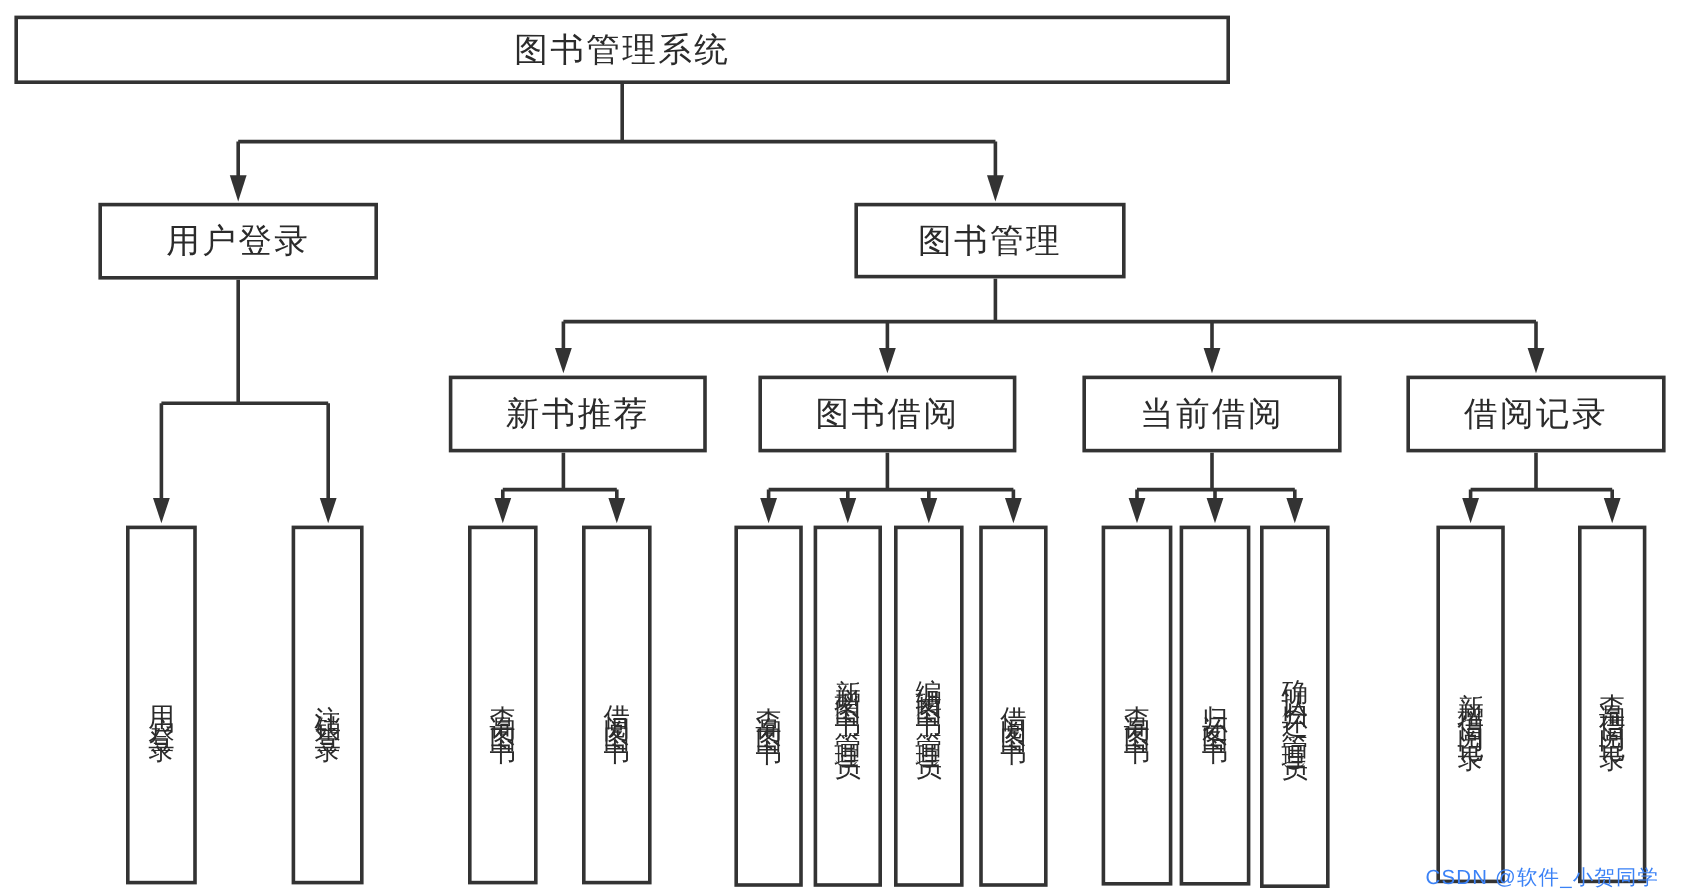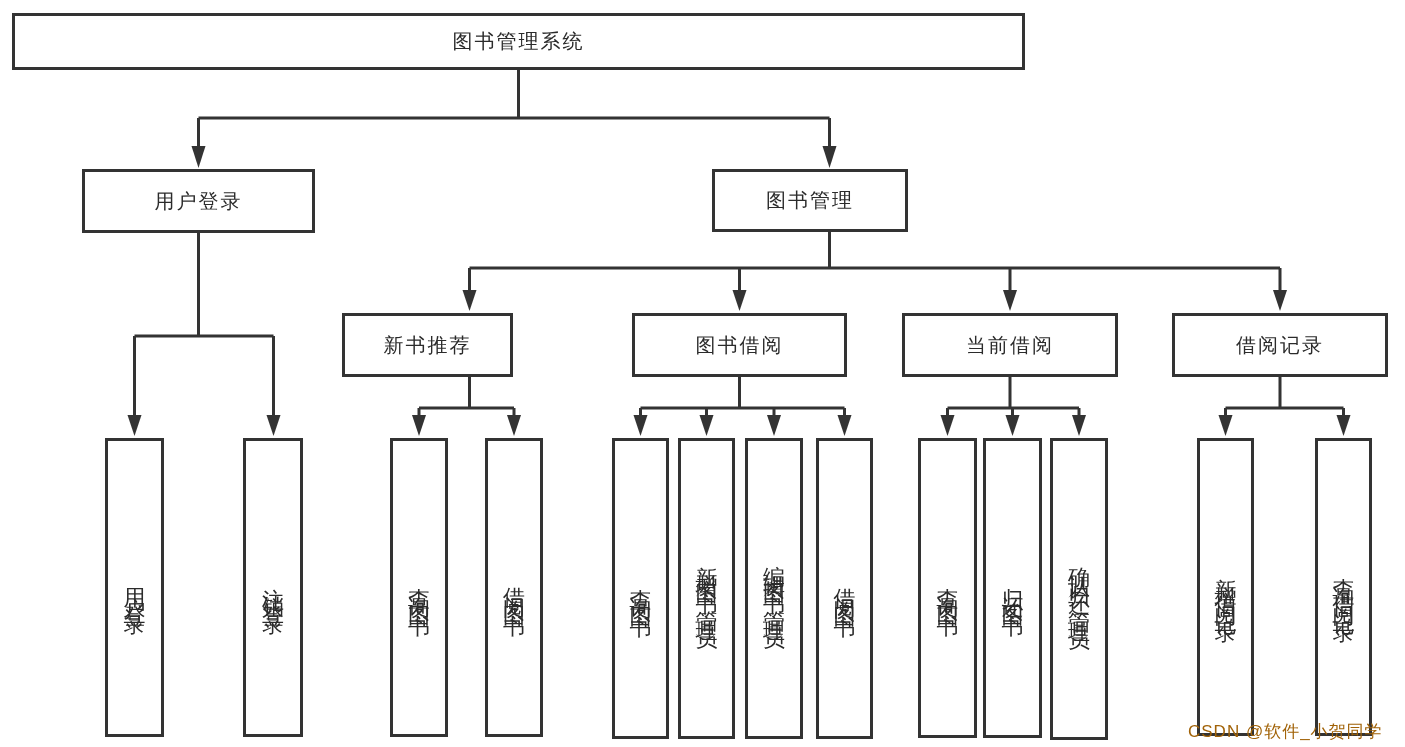--- a/index.html
+++ b/index.html
@@ -7,29 +7,29 @@
     position:relative; width:1405px; height:747px; background:#ffffff;
     font-family:"Liberation Sans","DejaVu Sans",sans-serif;
     overflow:hidden;
   }
   .wires { position:absolute; left:0; top:0; z-index:1; }
   .node {
     position:absolute; box-sizing:border-box; background:#ffffff;
     border:3px solid #333333; color:#2b2b2b; z-index:2;
     display:flex; align-items:center; justify-content:center;
   }
-  .h-node { font-size:20px; letter-spacing:2px; white-space:nowrap; }
+  .h-node { font-size:28px; letter-spacing:2px; white-space:nowrap; }
   .v-node { font-size:22px; }
   .v-node .v-text {
     writing-mode:vertical-rl; letter-spacing:9px; line-height:1;
     white-space:nowrap;
   }
   .watermark {
     position:absolute; z-index:5; left:1188px; top:720px;
-    font-size:17px; color:#a16207; letter-spacing:1px; white-space:nowrap;
+    font-size:17px; color:#3b82f6; letter-spacing:1px; white-space:nowrap;
   }
 </style>
 </head>
 <body>
 
 <div class="stage">
 
   <svg class="wires" width="1405" height="747" viewBox="0 0 1405 747" aria-hidden="true">
     <g stroke="#333333" stroke-width="3" fill="none">
 
@@ -73,23 +73,23 @@
       <polygon points="1072,415 1086,415 1079,436"></polygon>
 
       <polygon points="1218.5,415 1232.5,415 1225.5,436"></polygon>
       <polygon points="1336.5,415 1350.5,415 1343.5,436"></polygon>
     </g>
   </svg>
 
   <div class="node h-node" style="left:12px; top:13px; width:1013px; height:57px;">图书管理系统</div>
 
   <div class="node h-node" style="left:82px; top:169px; width:233px; height:64px;">用户登录</div>
-  <div class="node h-node" style="left:712px; top:169px; width:196px; height:63px;">图书管理</div>
+  <div class="node h-node" style="left:712px; top:169px; width:226px; height:63px;">图书管理</div>
 
-  <div class="node h-node" style="left:342px; top:313px; width:171px; height:64px;">新书推荐</div>
+  <div class="node h-node" style="left:374px; top:313px; width:215px; height:64px;">新书推荐</div>
   <div class="node h-node" style="left:902px; top:313px; width:216px; height:64px;">当前借阅</div>
   <div class="node h-node" style="left:632px; top:313px; width:215px; height:64px;">图书借阅</div>
   <div class="node h-node" style="left:1172px; top:313px; width:216px; height:64px;">借阅记录</div>
 
   <div class="node v-node" style="left:105px; top:438px; width:59px; height:299px;">
     <span class="v-text">用户登录</span>
   </div>
   <div class="node v-node" style="left:243px; top:438px; width:60px; height:299px;">
     <span class="v-text">注销登录</span>
   </div>

